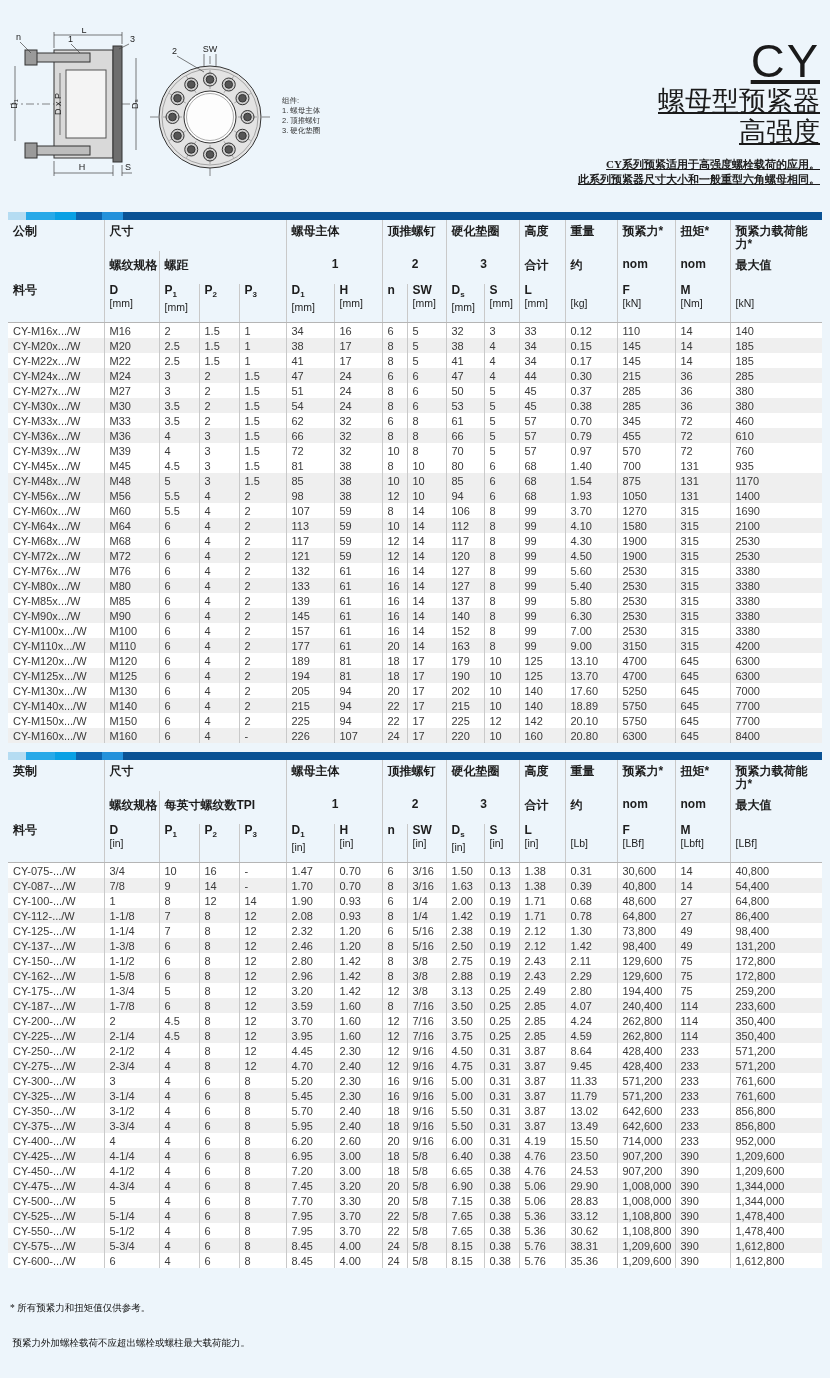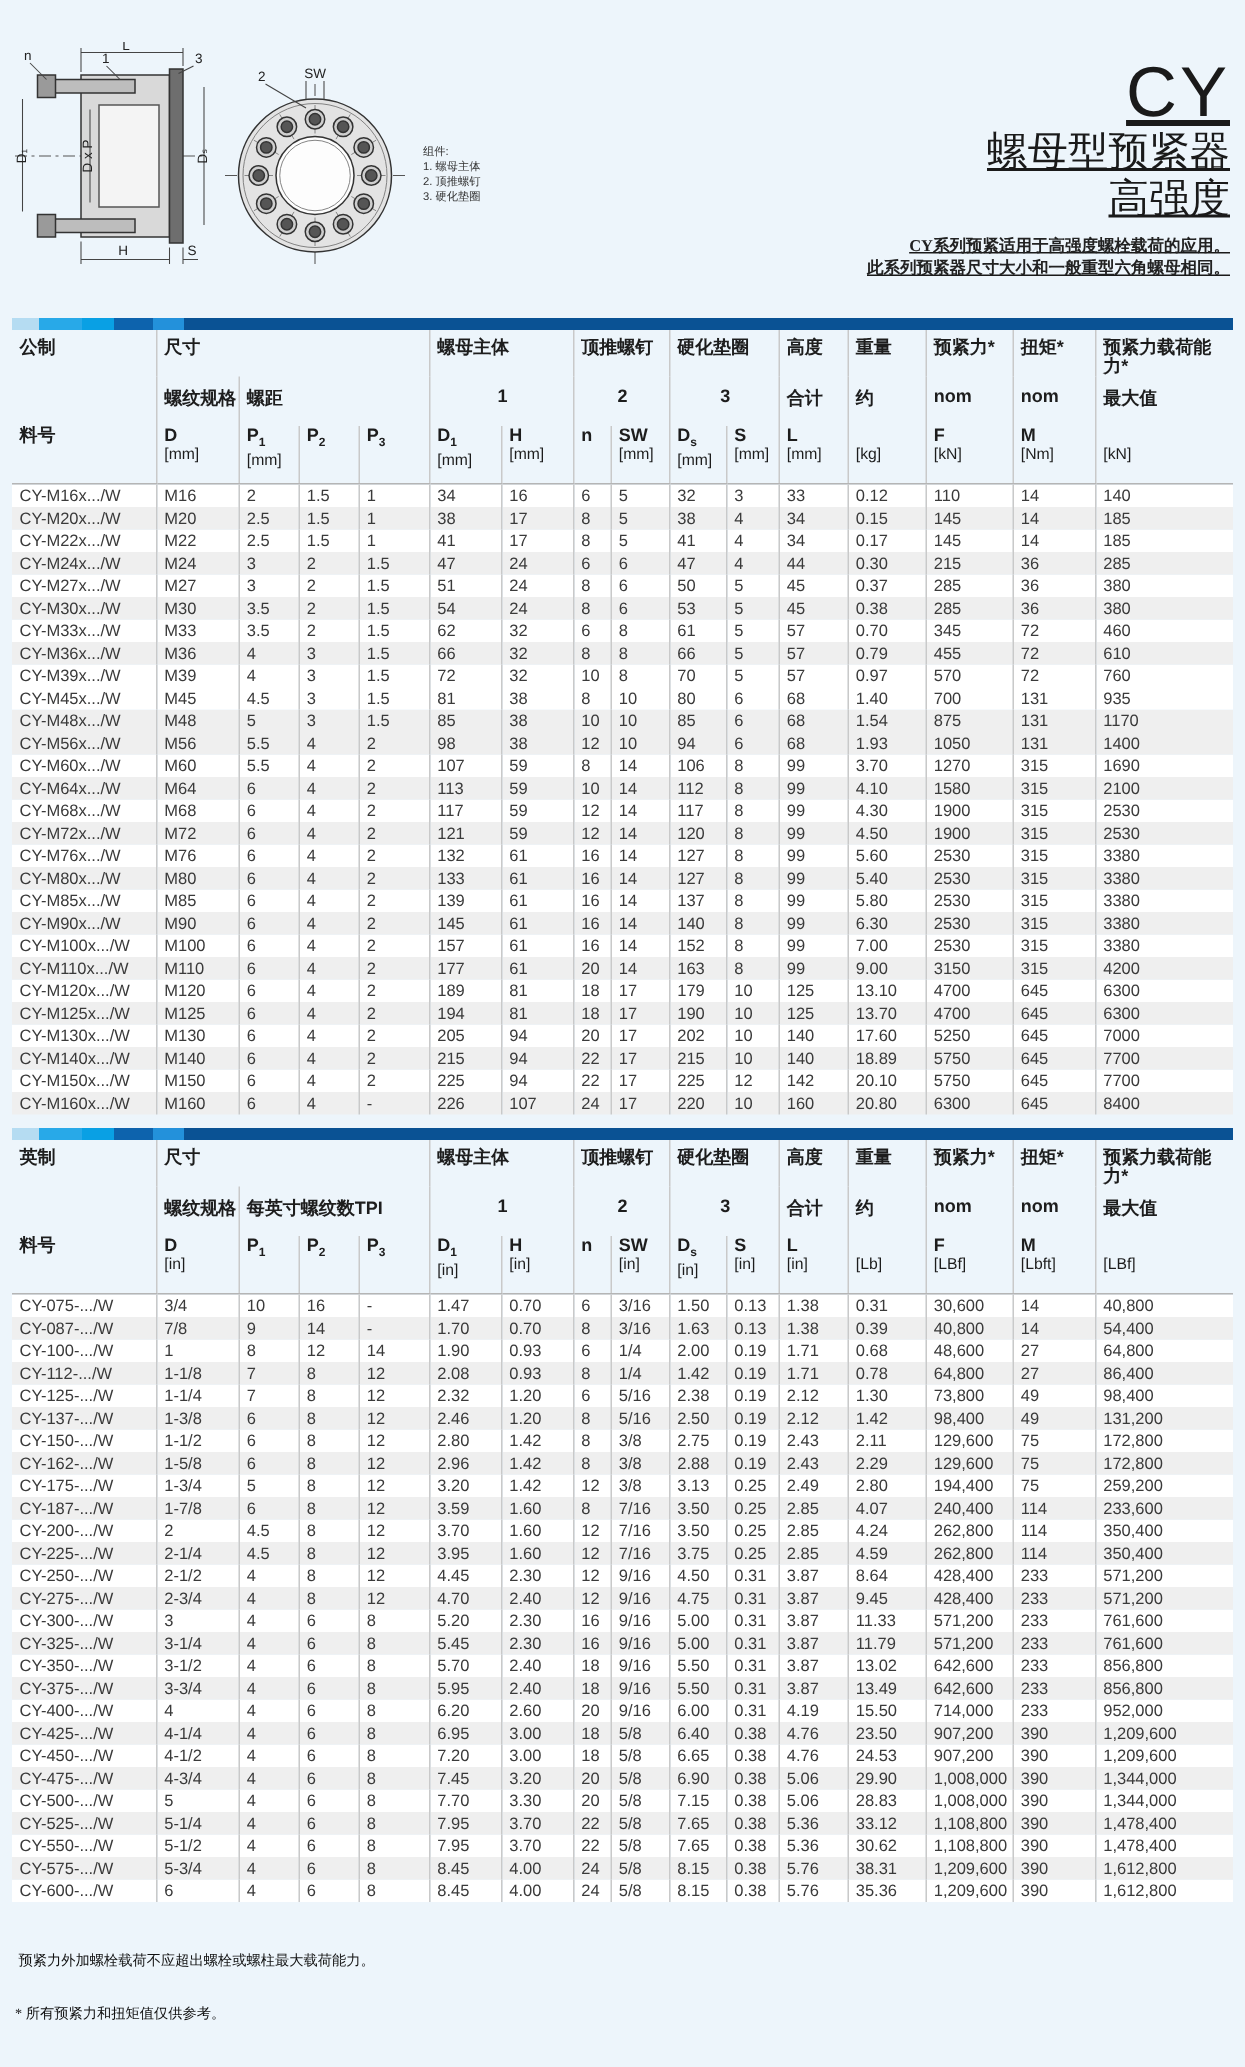--- a/index.html
+++ b/index.html
@@ -1393,18 +1393,18 @@
         <td>5.76</td>
         <td>35.36</td>
         <td>1,209,600</td>
         <td>390</td>
         <td>1,612,800</td>
       </tr>
     </tbody>
 </table>
 
 <div class="notes">
+  <div>* 所有预紧力和扭矩值仅供参考。</div>
   <div> 预紧力外加螺栓载荷不应超出螺栓或螺柱最大载荷能力。</div>
-  <div>* 所有预紧力和扭矩值仅供参考。</div>
   
   
   
 </div>
 
 </body></html>

